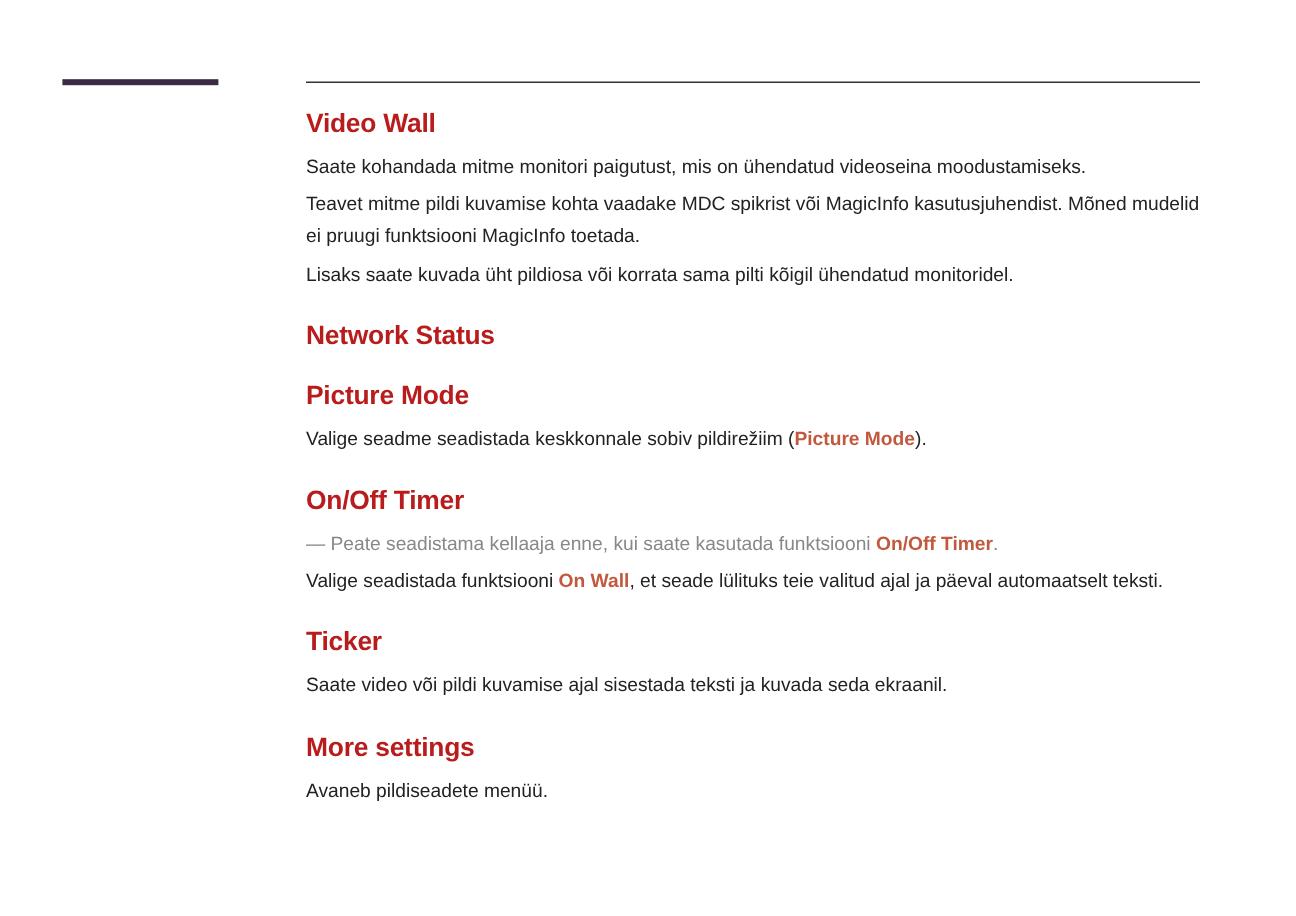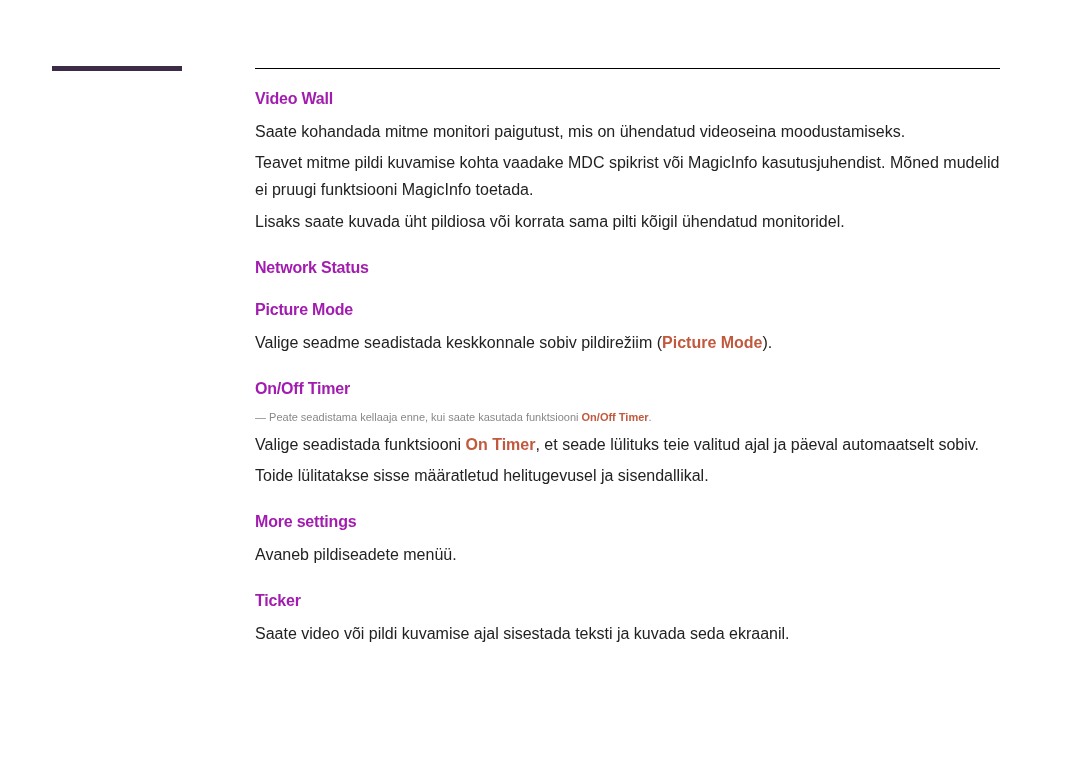--- a/index.html
+++ b/index.html
@@ -30,38 +30,38 @@
   .content {
     position: absolute;
     left: 255px;
     top: 90px;
     width: 745px;
   }
   .section {
     margin-bottom: 24px;
   }
   .heading {
-    font-size: 16px;
+    font-size: 22px;
     font-weight: 600;
-    color: #a21caf;
+    color: #b91c1c;
     margin-bottom: 10px;
     letter-spacing: -0.2px;
   }
   .body-text {
     font-size: 16px;
     line-height: 1.7;
     color: #222222;
     margin-bottom: 4px;
   }
   .accent {
     color: #c1593e;
     font-weight: 600;
   }
   .dash-note {
-    font-size: 11px;
+    font-size: 16px;
     color: #888888;
     line-height: 1.7;
     margin-bottom: 4px;
   }
   .dash-note::before {
     content: "― ";
     color: #888888;
   }
 </style>
 </head>
@@ -89,28 +89,27 @@
       <span>Valige seadme seadistada keskkonnale sobiv pildirežiim (</span><span class="accent">Picture Mode</span><span>).</span>
     </p>
   </div>
 
   <div class="section">
     <h2 class="heading">On/Off Timer</h2>
     <p class="dash-note">
       <span>Peate seadistama kellaaja enne, kui saate kasutada funktsiooni </span><span class="accent">On/Off Timer</span><span>.</span>
     </p>
     <p class="body-text">
-      <span>Valige seadistada funktsiooni </span><span class="accent">On Timer</span><span>, et seade lülituks teie valitud ajal ja päeval automaatselt sobiv.</span>
+      <span>Valige seadistada funktsiooni </span><span class="accent">On Wall</span><span>, et seade lülituks teie valitud ajal ja päeval automaatselt teksti.</span>
     </p>
-    <p class="body-text">Toide lülitatakse sisse määratletud helitugevusel ja sisendallikal.</p>
+  </div>
+
+  <div class="section">
+    <h2 class="heading">Ticker</h2>
+    <p class="body-text">Saate video või pildi kuvamise ajal sisestada teksti ja kuvada seda ekraanil.</p>
   </div>
 
   <div class="section">
     <h2 class="heading">More settings</h2>
     <p class="body-text">Avaneb pildiseadete menüü.</p>
   </div>
 
-  <div class="section">
-    <h2 class="heading">Ticker</h2>
-    <p class="body-text">Saate video või pildi kuvamise ajal sisestada teksti ja kuvada seda ekraanil.</p>
-  </div>
-
 </div>
 
 </body></html>

